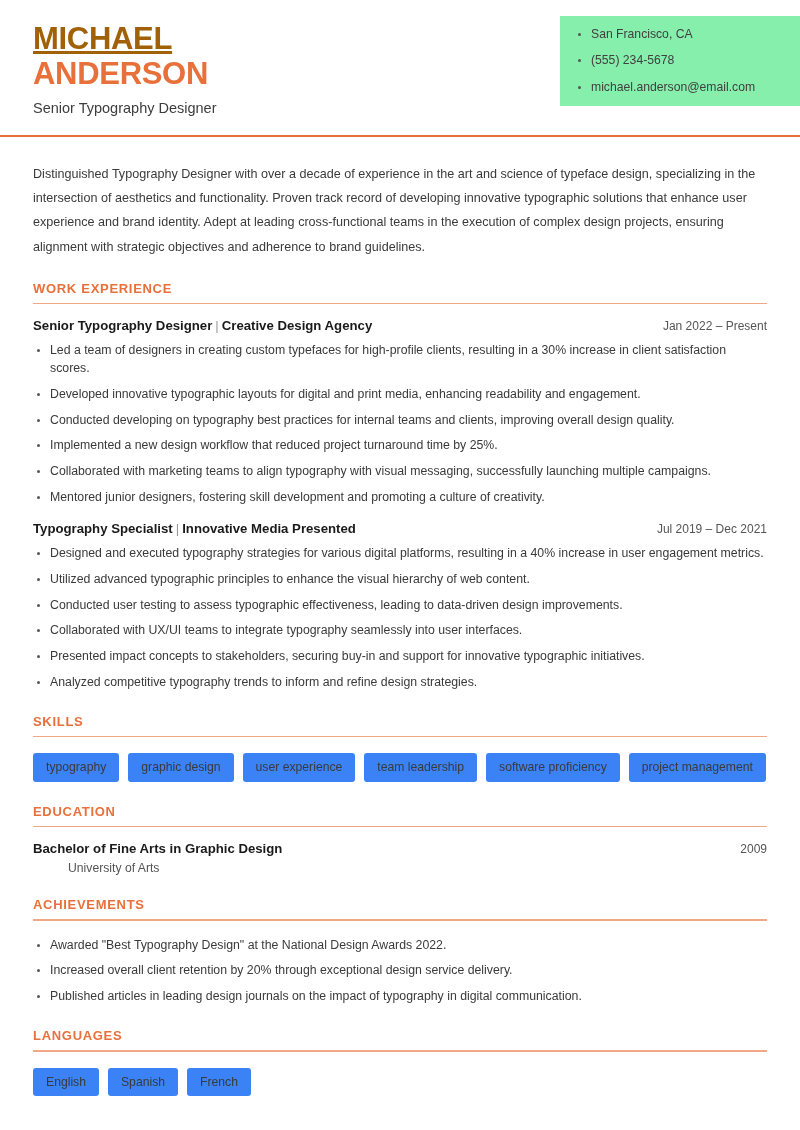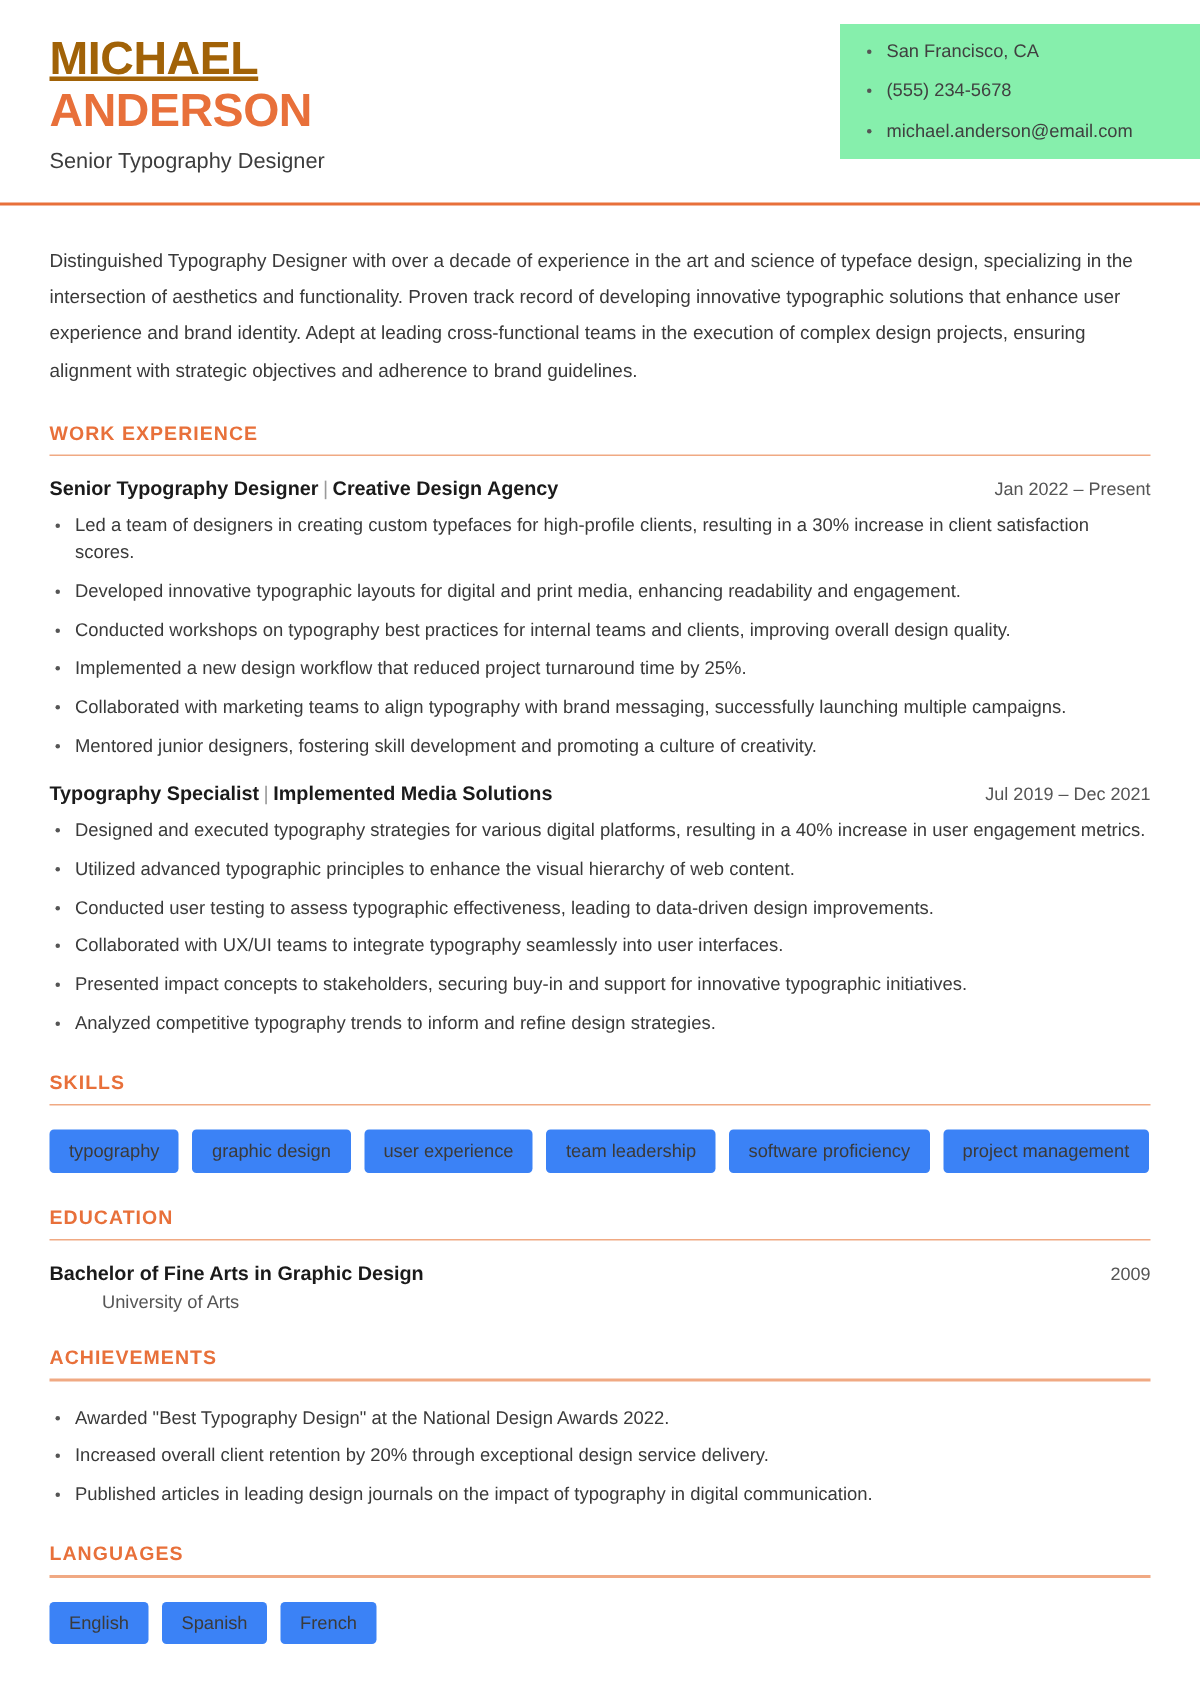--- a/index.html
+++ b/index.html
@@ -224,31 +224,31 @@
       <div class="entry">
         <div class="entry-head">
           <div class="entry-title">
             <span>Senior Typography Designer</span><span class="entry-sep">|</span><span>Creative Design Agency</span>
           </div>
           <div class="entry-date">Jan 2022 – Present</div>
         </div>
         <ul class="bullets">
           <li>Led a team of designers in creating custom typefaces for high-profile clients, resulting in a 30% increase in client satisfaction scores.</li>
           <li>Developed innovative typographic layouts for digital and print media, enhancing readability and engagement.</li>
-          <li>Conducted workshops on typography best practices for internal teams and clients, improving overall design quality.</li>
+          <li>Conducted developing on typography best practices for internal teams and clients, improving overall design quality.</li>
           <li>Implemented a new design workflow that reduced project turnaround time by 25%.</li>
-          <li>Collaborated with marketing teams to align typography with brand messaging, successfully launching multiple campaigns.</li>
+          <li>Collaborated with marketing teams to align typography with visual messaging, successfully launching multiple campaigns.</li>
           <li>Mentored junior designers, fostering skill development and promoting a culture of creativity.</li>
         </ul>
       </div>
 
       <div class="entry">
         <div class="entry-head">
           <div class="entry-title">
-            <span>Typography Specialist</span><span class="entry-sep">|</span><span>Implemented Media Solutions</span>
+            <span>Typography Specialist</span><span class="entry-sep">|</span><span>Innovative Media Presented</span>
           </div>
           <div class="entry-date">Jul 2019 – Dec 2021</div>
         </div>
         <ul class="bullets">
           <li>Designed and executed typography strategies for various digital platforms, resulting in a 40% increase in user engagement metrics.</li>
           <li>Utilized advanced typographic principles to enhance the visual hierarchy of web content.</li>
           <li>Conducted user testing to assess typographic effectiveness, leading to data-driven design improvements.</li>
           <li>Collaborated with UX/UI teams to integrate typography seamlessly into user interfaces.</li>
           <li>Presented impact concepts to stakeholders, securing buy-in and support for innovative typographic initiatives.</li>
           <li>Analyzed competitive typography trends to inform and refine design strategies.</li>

